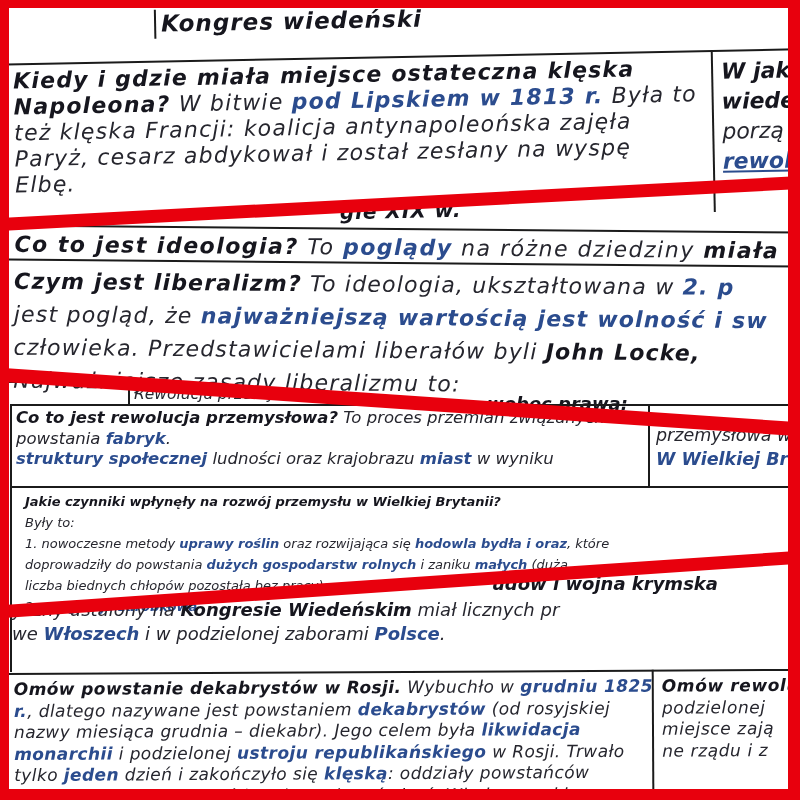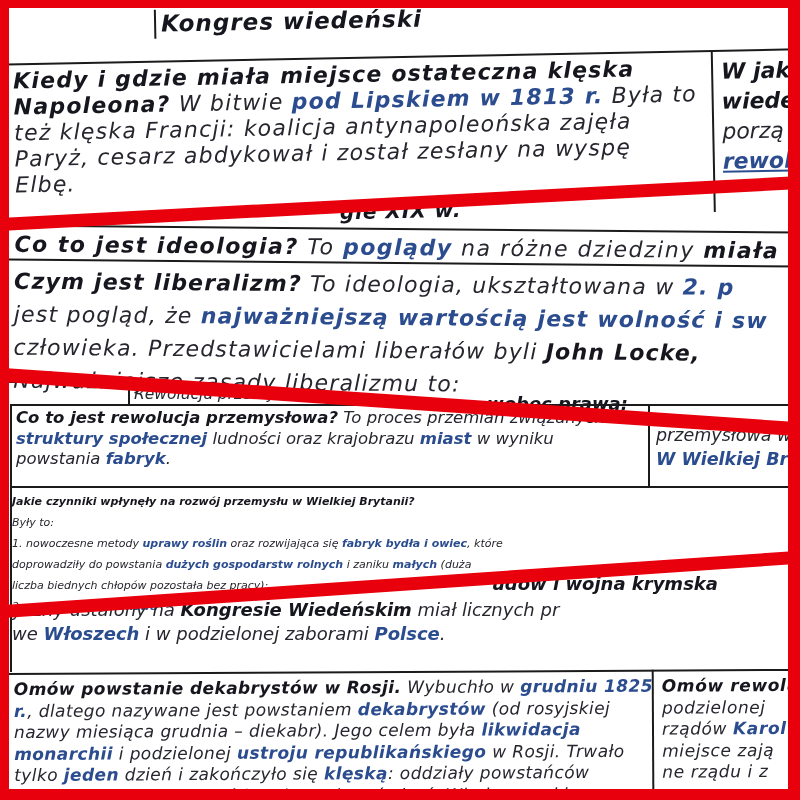--- a/index.html
+++ b/index.html
@@ -67,31 +67,31 @@
   <div class="abs" style="left:134px;top:385px;font-size:15.5px;">Rewolucja przemy</div>
   <div class="abs q" style="left:487px;top:393px;font-size:18px;">wobec prawa:</div>
 
   <div class="frag" style="height:700px;">
     <div class="hline" style="left:10px;top:404px;width:780px;height:2px;"></div>
     <div class="vline" style="left:10px;top:404px;width:2px;height:268px;"></div>
     <div class="vline" style="left:648px;top:404px;width:2px;height:84px;"></div>
     <div class="hline" style="left:10px;top:486px;width:780px;height:2px;"></div>
     <div class="abs" style="left:16px;top:408px;font-size:16.5px;line-height:20.5px;">
         <div class="line"><span class="q">Co to jest rewolucja przemysłowa?</span><span class="n"> To proces przemian związanych</span></div>
+        <div class="line"><span class="n">powstania </span><span class="b">fabryk</span><span class="n">.</span></div>
         <div class="line"><span class="b">struktury społecznej</span><span class="n"> ludności oraz krajobrazu </span><span class="b">miast</span><span class="n"> w wyniku</span></div>
-        <div class="line"><span class="n">powstania </span><span class="b">fabryk</span><span class="n">.</span></div>
       </div>
     <div class="abs" style="left:656px;top:423px;font-size:17.5px;line-height:24px;">
         <div class="line"><span class="n">przemysłowa w</span></div>
         <div class="line"><span class="b">W Wielkiej Bryt</span></div>
       </div>
-    <div class="abs" style="left:12px;top:491px;font-size:11px;line-height:21px;">
+    <div class="abs" style="left:25px;top:491px;font-size:13px;line-height:21px;">
         <div class="line"><span class="q">Jakie czynniki wpłynęły na rozwój przemysłu w Wielkiej Brytanii?</span></div>
         <div class="line"><span class="n">Były to:</span></div>
-        <div class="line"><span class="n">1. nowoczesne metody </span><span class="b">uprawy roślin</span><span class="n"> oraz rozwijająca się </span><span class="b">fabryk bydła i owiec</span><span class="n">, które</span></div>
+        <div class="line"><span class="n">1. nowoczesne metody </span><span class="b">uprawy roślin</span><span class="n"> oraz rozwijająca się </span><span class="b">hodowla bydła i oraz</span><span class="n">, które</span></div>
         <div class="line"><span class="n">doprowadziły do powstania </span><span class="b">dużych gospodarstw rolnych</span><span class="n"> i zaniku </span><span class="b">małych</span><span class="n"> (duża</span></div>
         <div class="line"><span class="n">liczba biednych chłopów pozostała bez pracy);</span></div>
         <div class="line"><span class="n">2. </span><span class="b">emigracja zarobkowa</span></div>
       </div>
     <div class="abs q" style="left:492px;top:573px;font-size:18px;">udów i wojna krymska</div>
   </div>
 
   <div class="frag" style="height:700px;">
     <div class="abs" style="left:12px;top:598px;font-size:18px;line-height:24px;">
         <div class="line"><span class="n">yczny ustalony na </span><span class="q">Kongresie Wiedeńskim</span><span class="n"> miał licznych pr</span></div>
@@ -106,21 +106,20 @@
         <div class="line"><span class="q">Omów powstanie dekabrystów w Rosji.</span><span class="n"> Wybuchło w </span><span class="b">grudniu 1825</span></div>
         <div class="line"><span class="b">r.</span><span class="n">, dlatego nazywane jest powstaniem </span><span class="b">dekabrystów</span><span class="n"> (od rosyjskiej</span></div>
         <div class="line"><span class="n">nazwy miesiąca grudnia – diekabr). Jego celem była </span><span class="b">likwidacja</span></div>
         <div class="line"><span class="b">monarchii</span><span class="n"> i podzielonej </span><span class="b">ustroju republikańskiego</span><span class="n"> w Rosji. Trwało</span></div>
         <div class="line"><span class="n">tylko </span><span class="b">jeden</span><span class="n"> dzień i zakończyło się </span><span class="b">klęską</span><span class="n">: oddziały powstańców</span></div>
         <div class="line"><span class="n">zostały rozbite, a przywódcy skazani na śmierć. Władze carskie</span></div>
       </div>
     <div class="abs" style="left:662px;top:677px;font-size:17px;letter-spacing:0.6px;line-height:21.6px;">
         <div class="line"><span class="q">Omów rewolu</span></div>
         <div class="line"><span class="n">podzielonej</span></div>
-        <div class="line"><span class="n">rządów </span><span class="b">Karol</span></div>
         <div class="line"><span class="n">miejsce zają</span></div>
         <div class="line"><span class="n">ne rządu i z</span></div>
       </div>
   </div>
 
   <div class="band" style="top:197px; transform:rotate(-3deg);"></div>
   <div class="band" style="top:395px; height:14px; transform:rotate(3.9deg);"></div>
   <div class="band" style="top:578px; transform:rotate(-3.9deg);"></div>
 
   <div class="frame" style="left:0;top:0;width:800px;height:8px;"></div>

